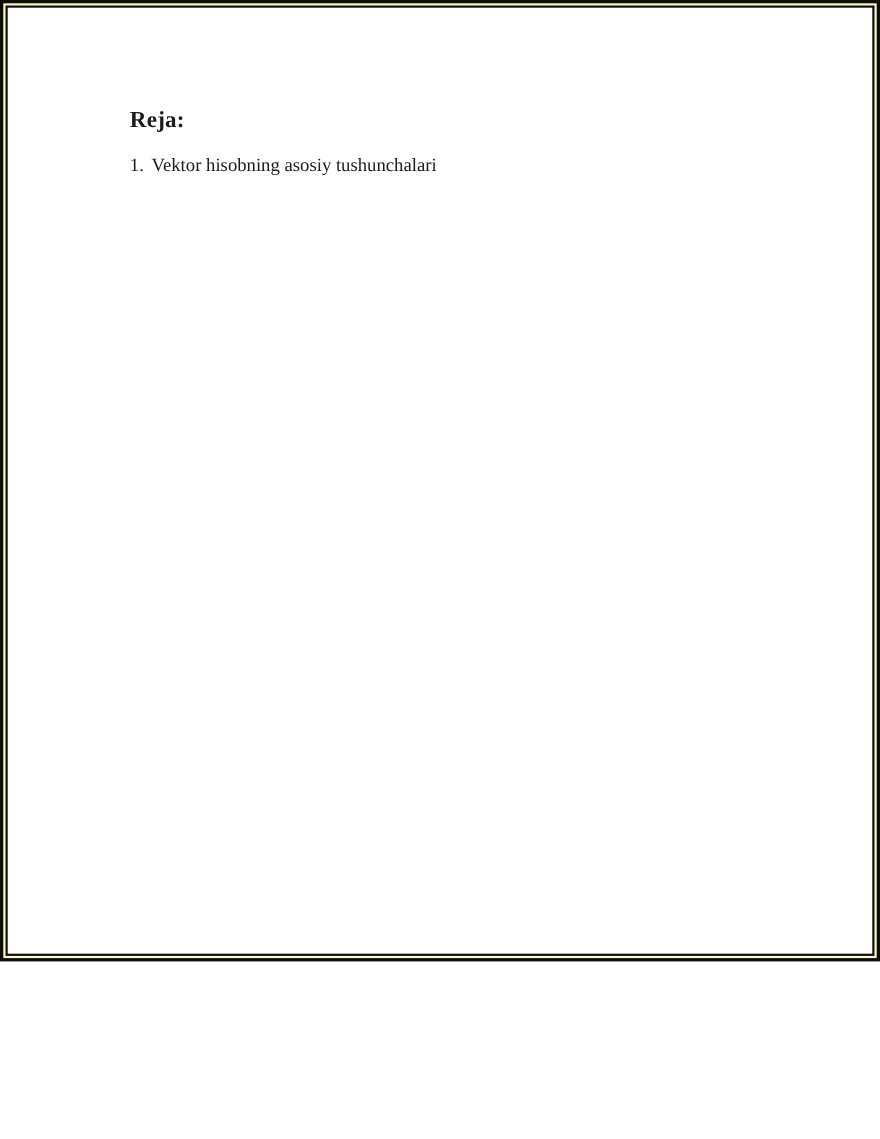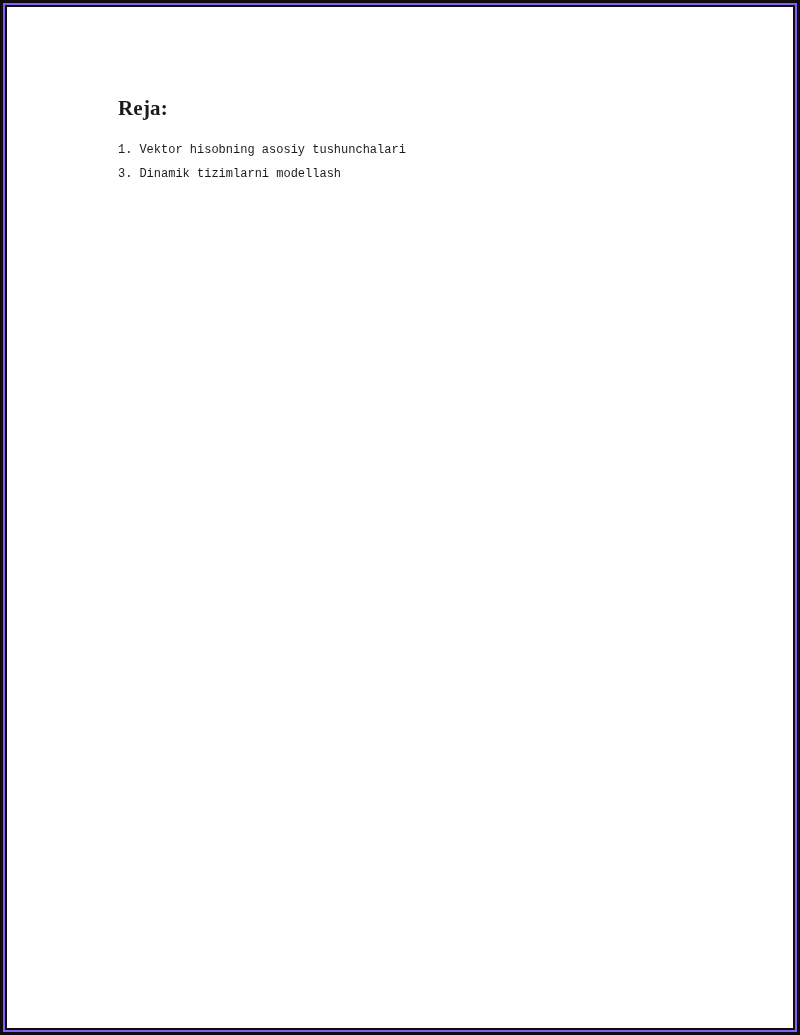--- a/index.html
+++ b/index.html
@@ -7,24 +7,24 @@
     width: 800px;
     height: 1035px;
     background: #ffffff;
     font-family: "Liberation Serif", serif;
   }
   
   .frame {
     position: absolute;
     left: 0; top: 0;
     width: 800px;
-    height: 1035px;
+    height: 874px;
     border: 3px solid #0d0d0d;
     padding: 2px;                 
-    background: #8b5cf6;
+    background: #fef9c3;
   }
   
   .page {
     width: 100%;
     height: 100%;
     border: 2px solid #0d0d0d;
     background: #ffffff;
     position: relative;
     overflow: hidden;
   }
@@ -34,23 +34,22 @@
     top: 89px;
     color: #1b1b1b;
   }
   .heading {
     font-size: 21px;
     font-weight: bold;
     letter-spacing: 0.2px;
     margin-bottom: 17px;
   }
   .list {
-    font-size: 12px;
+    font-size: 17px;
     line-height: 24px;
-    font-family: Liberation Mono, monospace;
   }
   .list-item {
     white-space: nowrap;
   }
   .num {
     display: inline-block;
     margin-right: 7px;
   }
 </style>
 </head>
@@ -62,20 +61,17 @@
 
       <div class="heading">Reja:</div>
 
       <div class="list">
 
         <div class="list-item">
           <span class="num">1.</span><span>Vektor hisobning asosiy tushunchalari</span>
         </div>
 
 
-        <div class="list-item">
-          <span class="num">3.</span><span>Dinamik tizimlarni modellash</span>
-        </div>
 
       </div>
     </div>
   </div>
 </div>
 
 </body></html>

